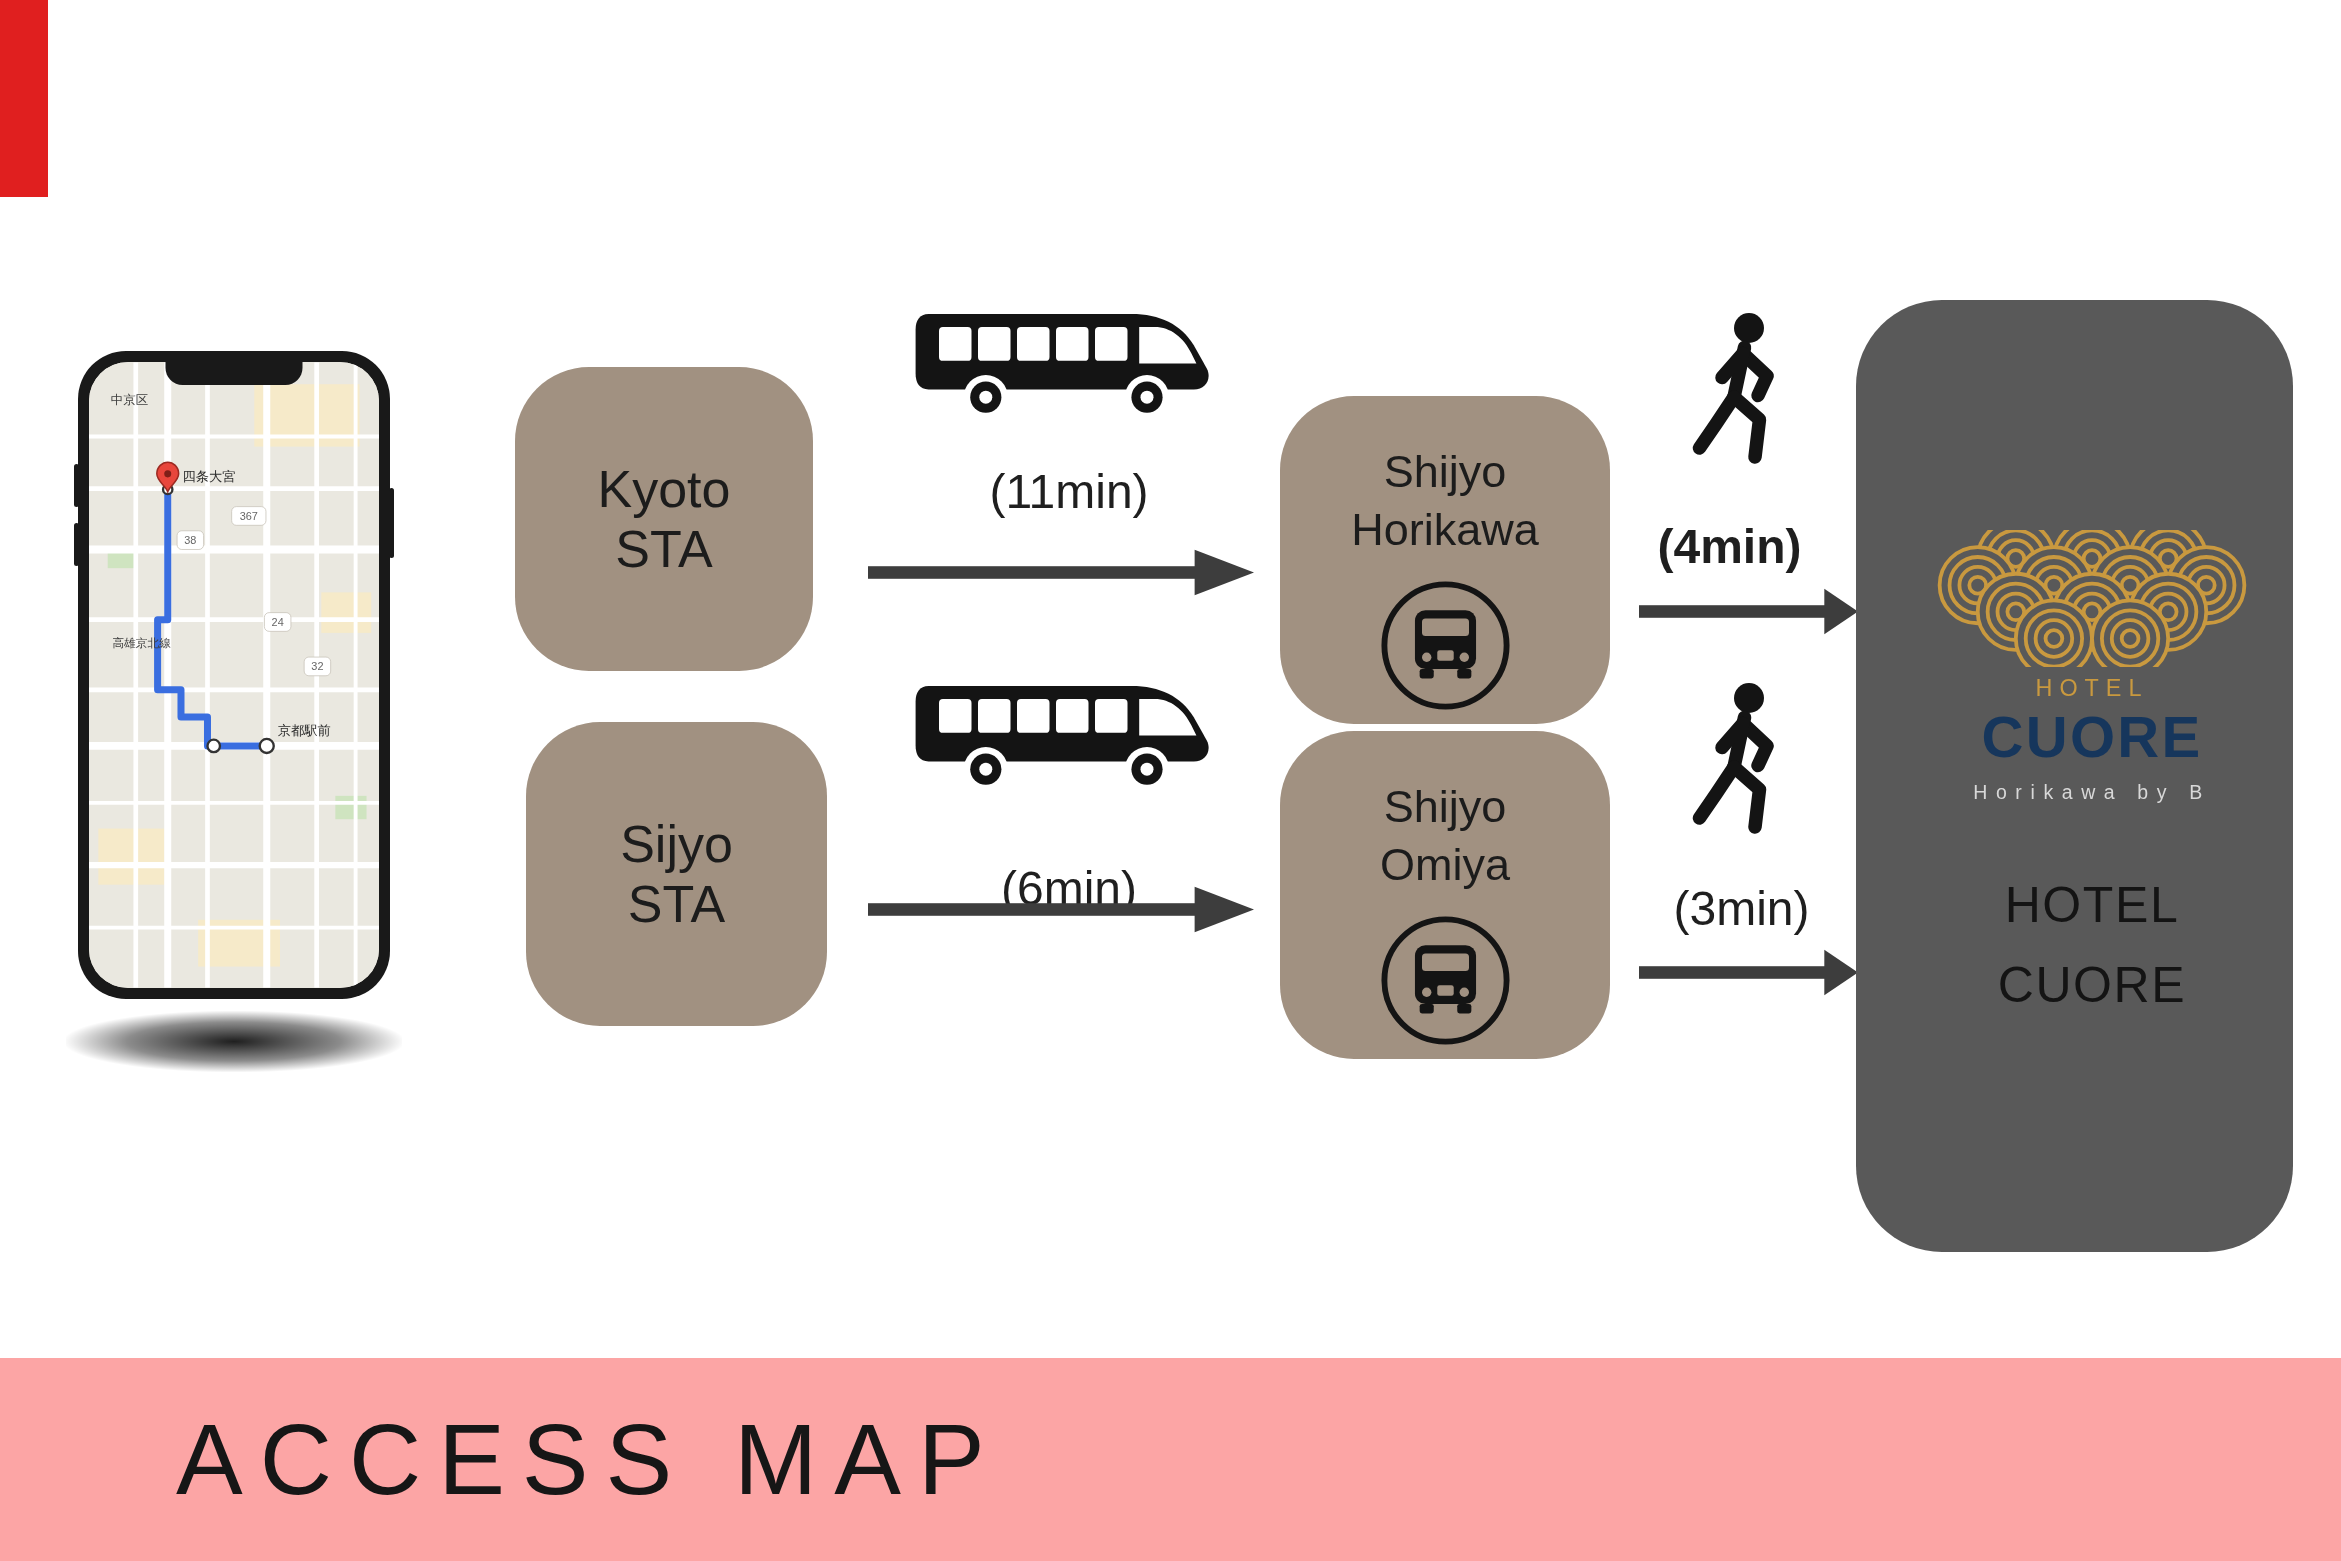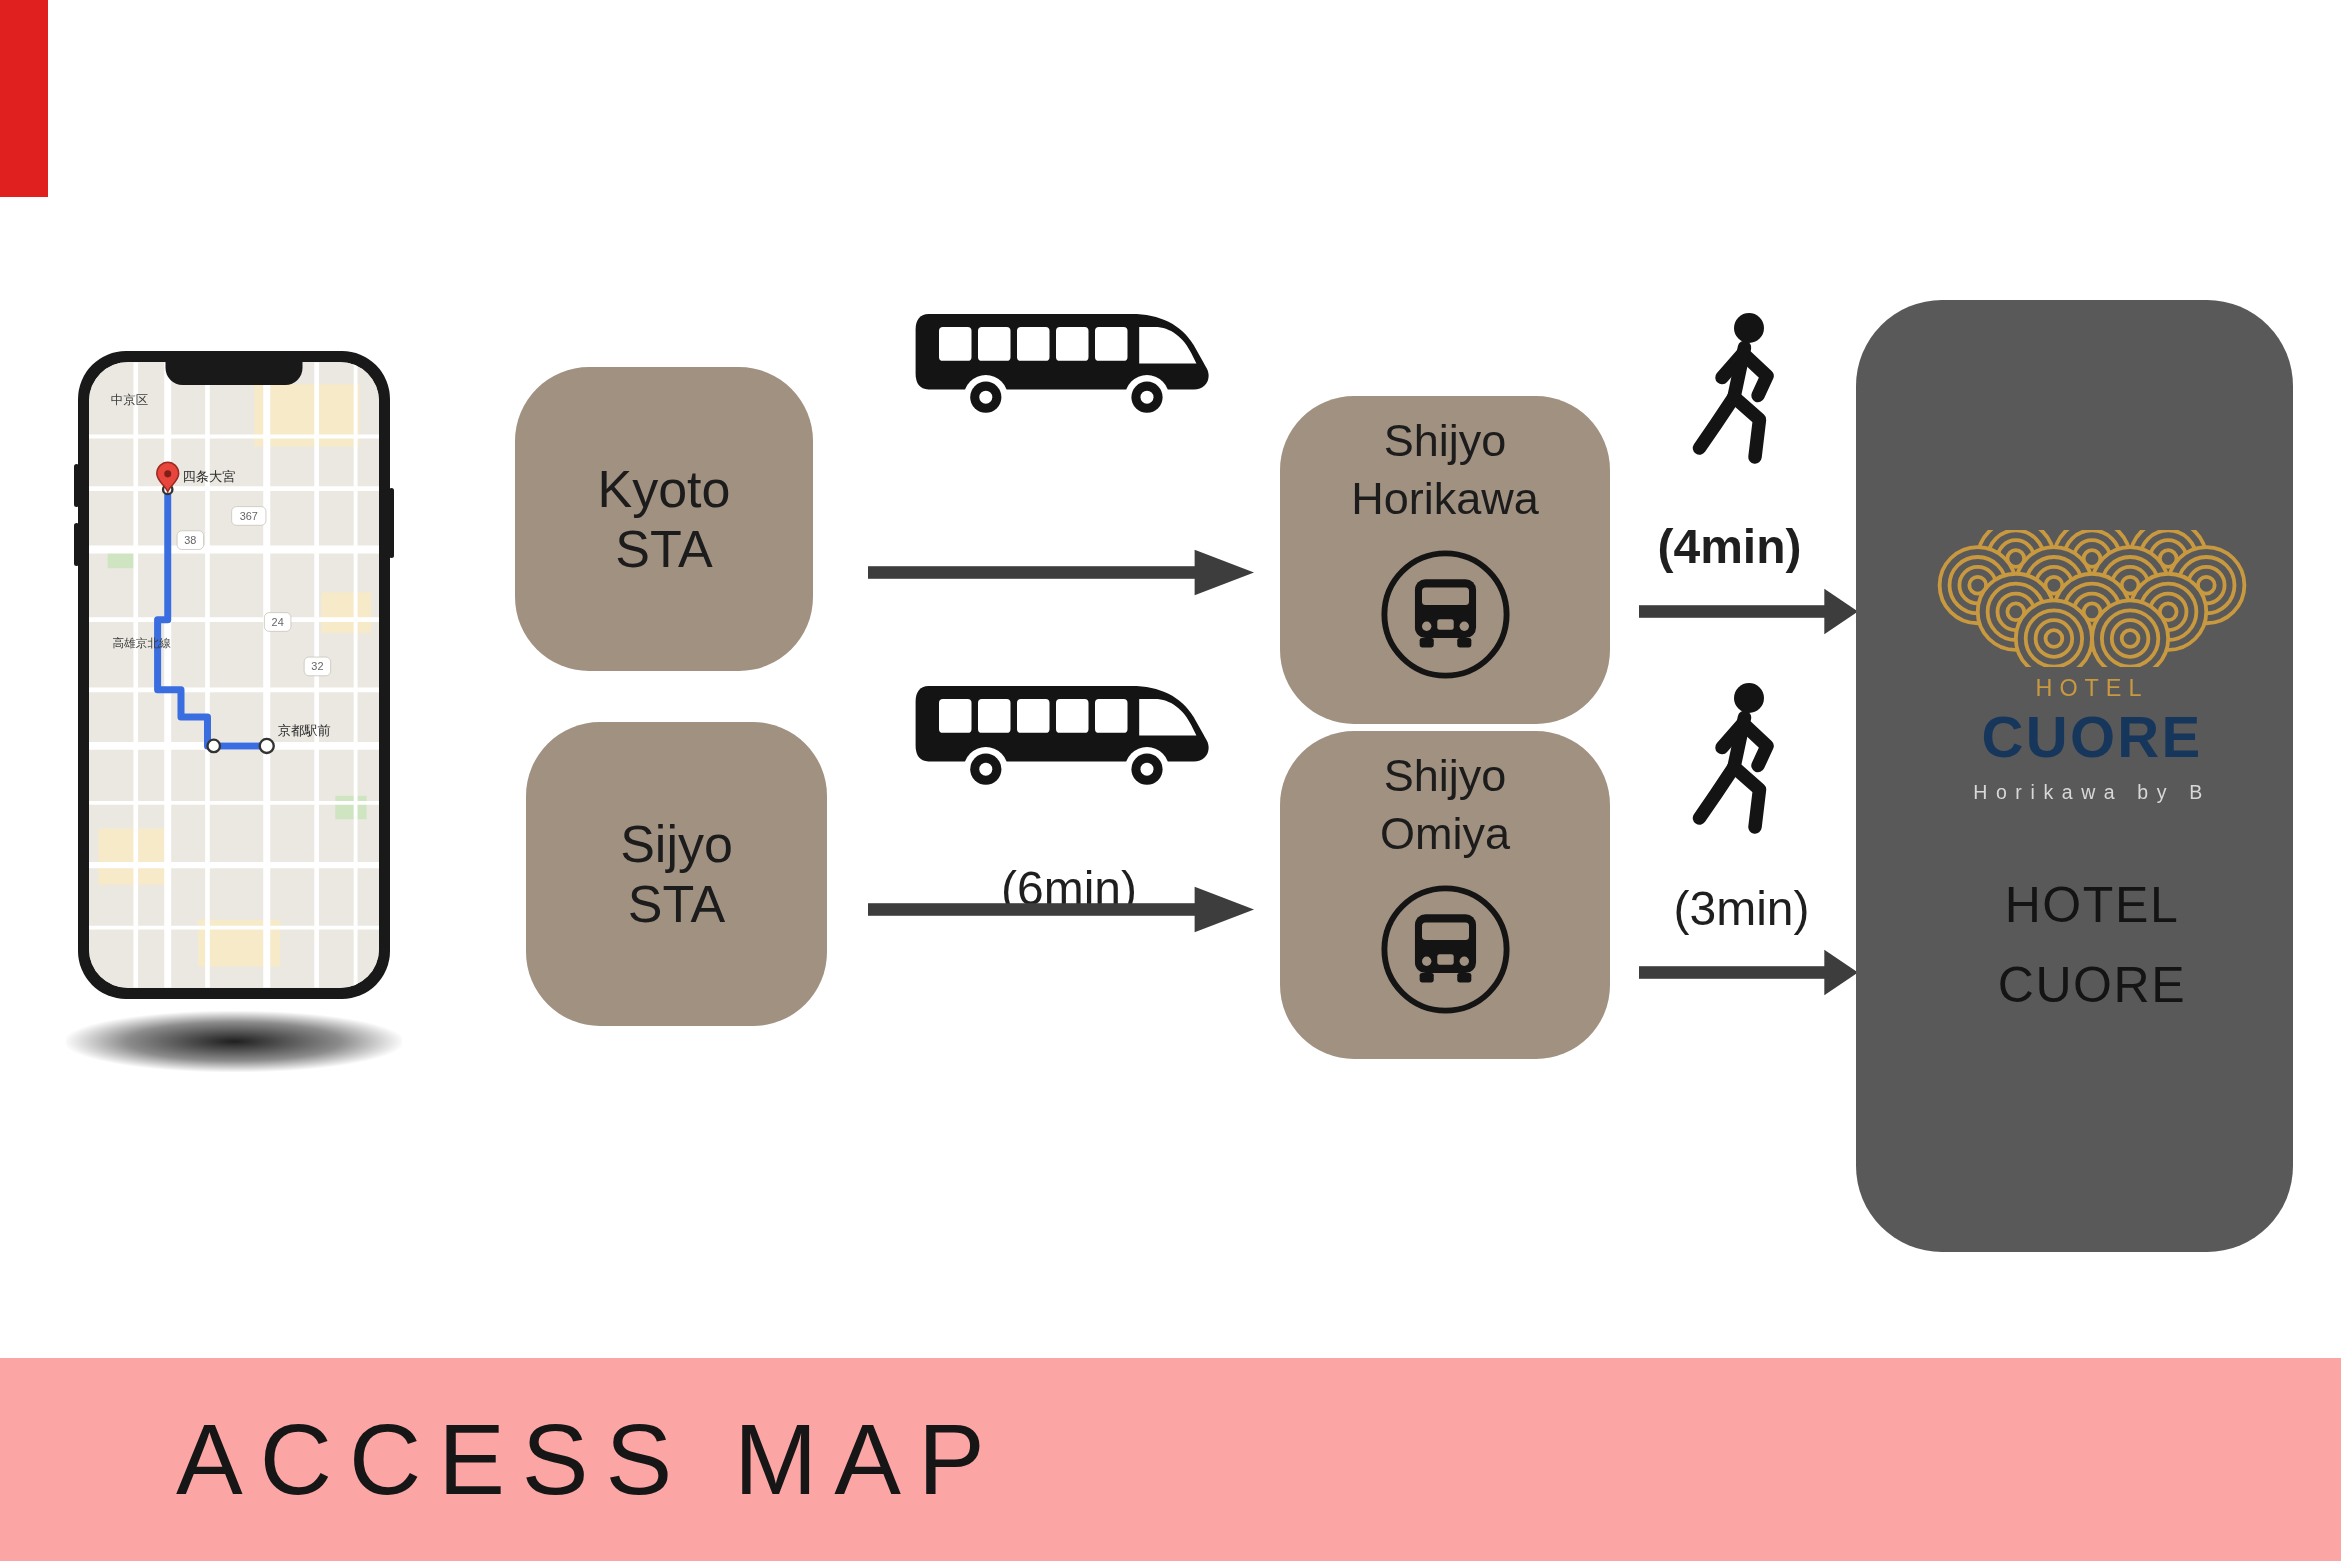--- a/index.html
+++ b/index.html
@@ -21,21 +21,21 @@
            width:137px; height:23.4px; background:#191919; border-radius:0 0 17px 17px; }
   .side-btn { position:absolute; background:#191919; border-radius:3.9px; }
   .phone-shadow { left:66px; top:1011px; width:336px; height:61px;
     background:radial-gradient(ellipse at center, rgba(0,0,0,0.88) 0%, rgba(0,0,0,0.45) 45%, rgba(0,0,0,0) 72%); }
 
   
   .station-box { background:#a19181; border-radius:74px; display:flex; flex-direction:column;
                  align-items:center; justify-content:center; 
                  color:#1c1c1c; font-size:52px; }
   .stop-box { background:#a19181; border-radius:74px; display:flex; flex-direction:column;
-              align-items:center; padding-top:19px; box-sizing:border-box; gap:6.2px;
+              align-items:center; padding-top:50px; box-sizing:border-box; gap:6.2px;
               color:#1c1c1c; font-size:45px; }
   .stop-box .bus-circle { margin-top:12.5px; }
 
   .time-label { font-size:48px; color:#1f1f1f; text-align:center; }
 
   
   .hotel-card { left:1856px; top:300px; width:402px; height:952px; background:#595959;
                 border-radius:86px; display:flex; flex-direction:column; align-items:center;padding-left:35px; }
   .logo-hotel { margin-top:7.8px; font-size:23.4px; letter-spacing:7px; color:#c9993f; }
   .logo-name  { margin-top:1.6px; font-size:58px; letter-spacing:2.3px; color:#16365c; font-weight:600; }
@@ -181,20 +181,21 @@
     <span>STA</span>
   </div>
   <div class="abs station-box" style="left:526px; top:722px; width:301px; height:304px;">
     <span>Sijyo</span>
     <span>STA</span>
   </div>
 
   <svg class="abs" style="left:913px; top:301px; width:312px; height:130px;" viewBox="0 0 240 100">
       <use href="#bus-side"></use>
     </svg>
+  <div class="abs time-label" style="left:913px; top:464px; width:312px;">(11min)</div>
   <svg class="abs" style="left:868px; top:545px; width:386px; height:55px;" viewBox="0 0 520 70" preserveAspectRatio="none">
       <use href="#arrow-right"></use>
     </svg>
 
   <svg class="abs" style="left:913px; top:673px; width:312px; height:130px;" viewBox="0 0 240 100">
       <use href="#bus-side"></use>
     </svg>
   <div class="abs time-label" style="left:913px; top:861px; width:312px;">(6min)</div>
   <svg class="abs" style="left:868px; top:882px; width:386px; height:55px;" viewBox="0 0 520 70" preserveAspectRatio="none">
       <use href="#arrow-right"></use>

